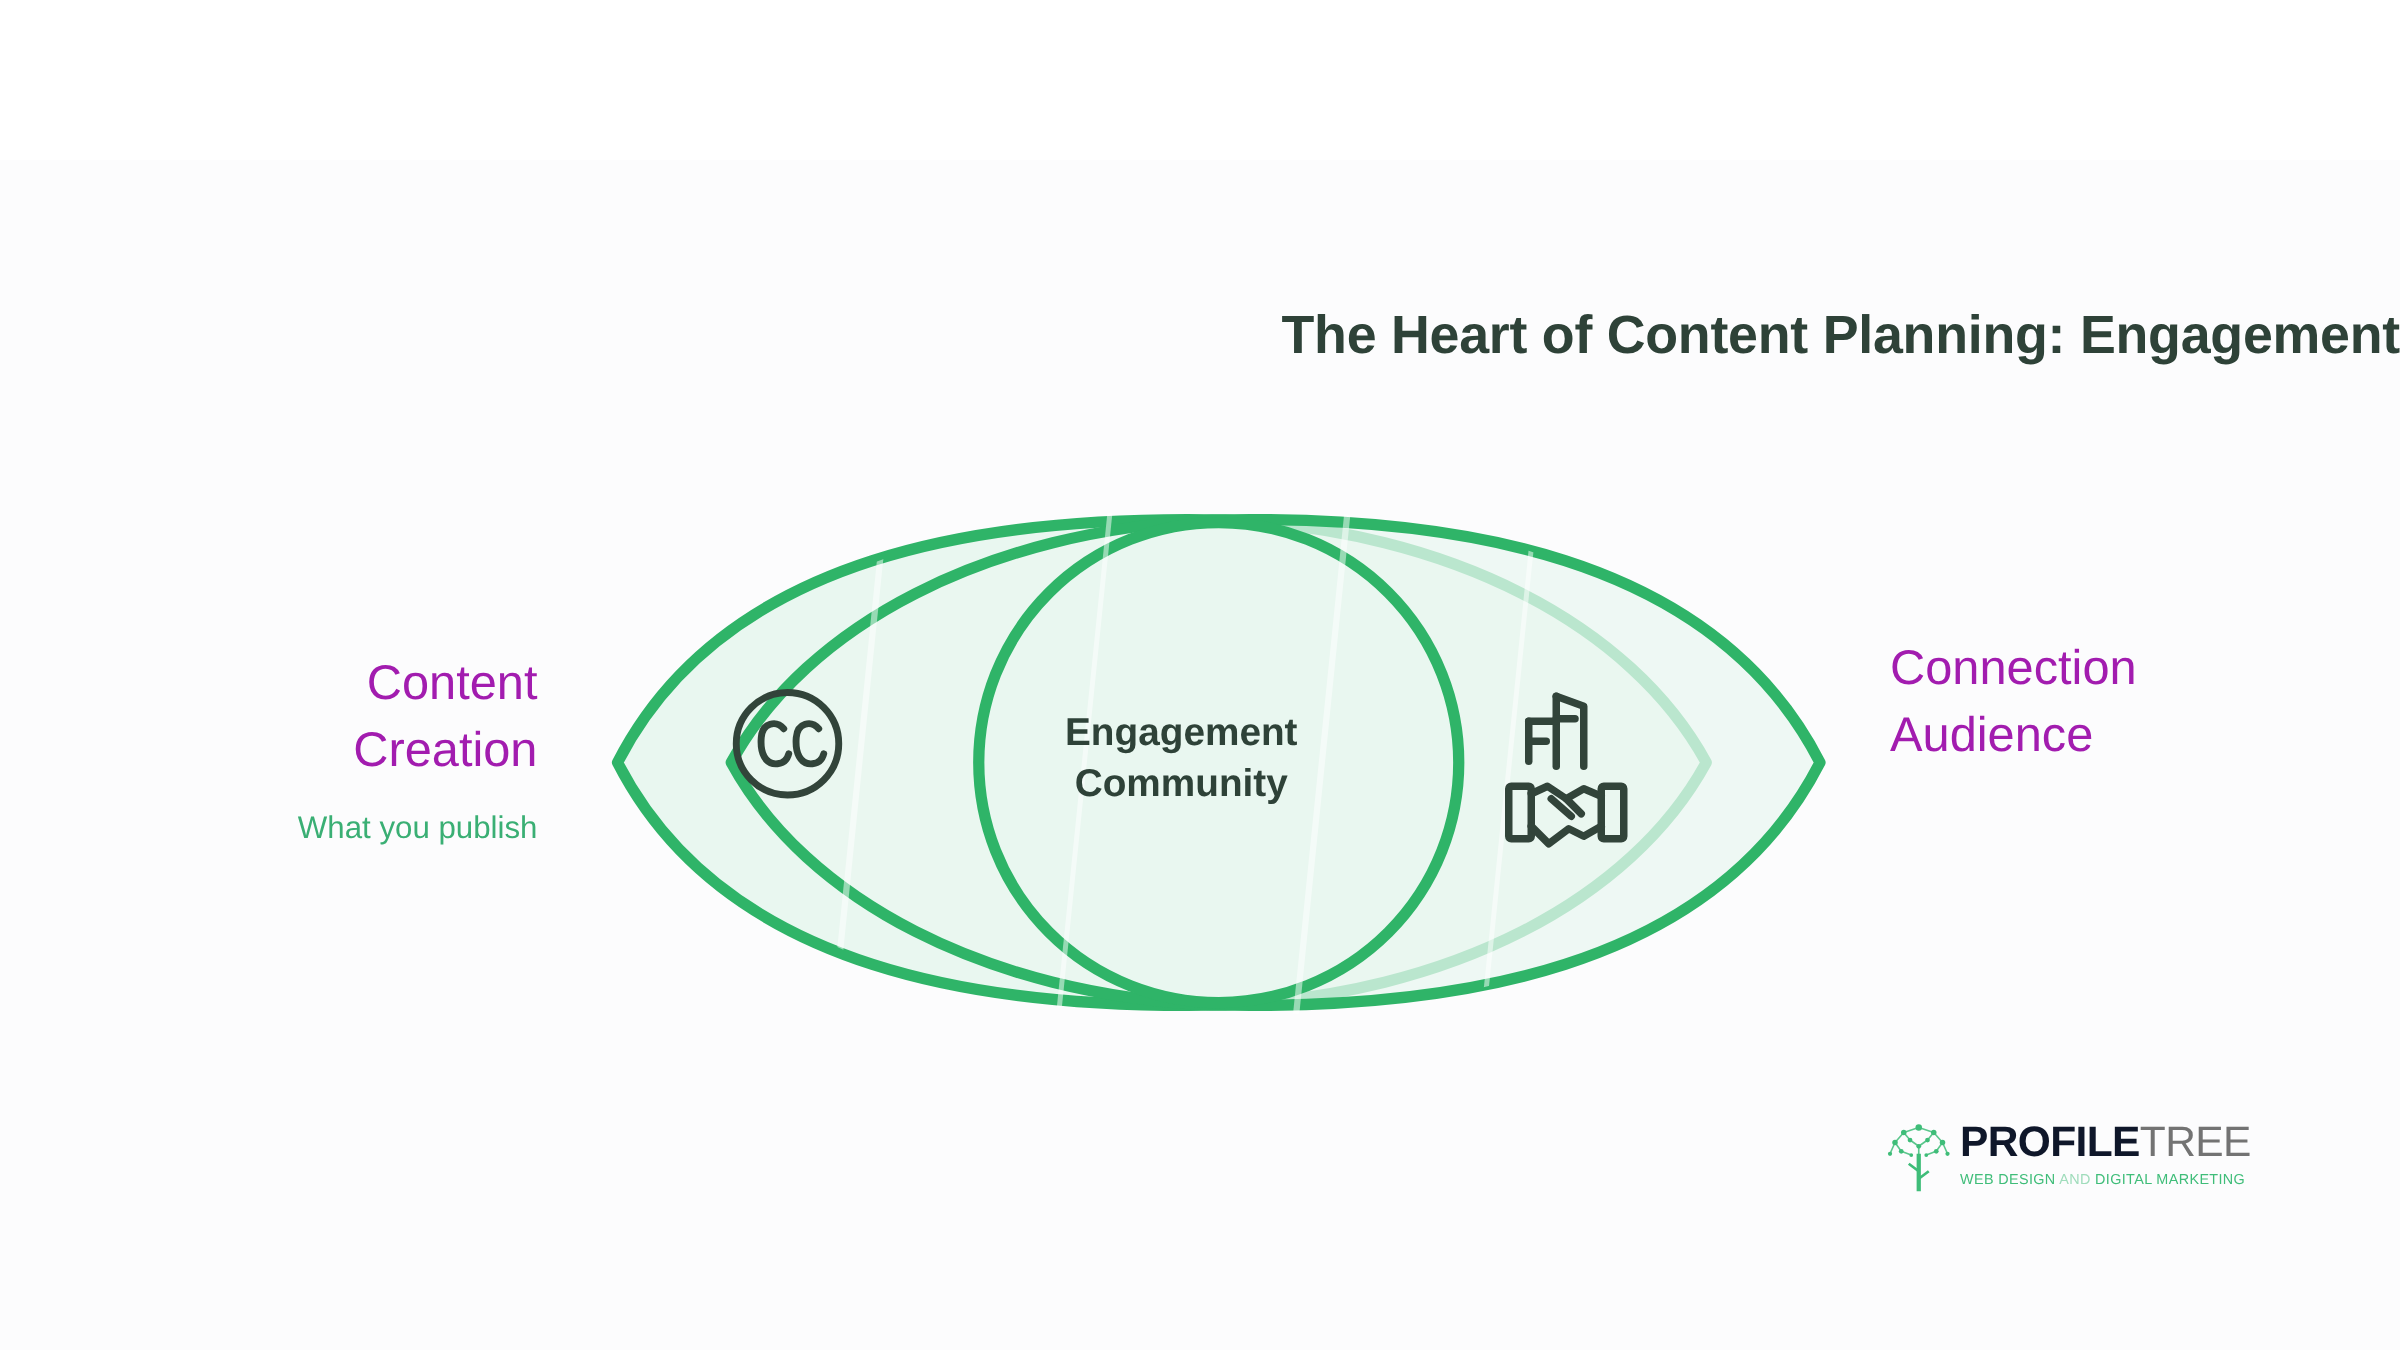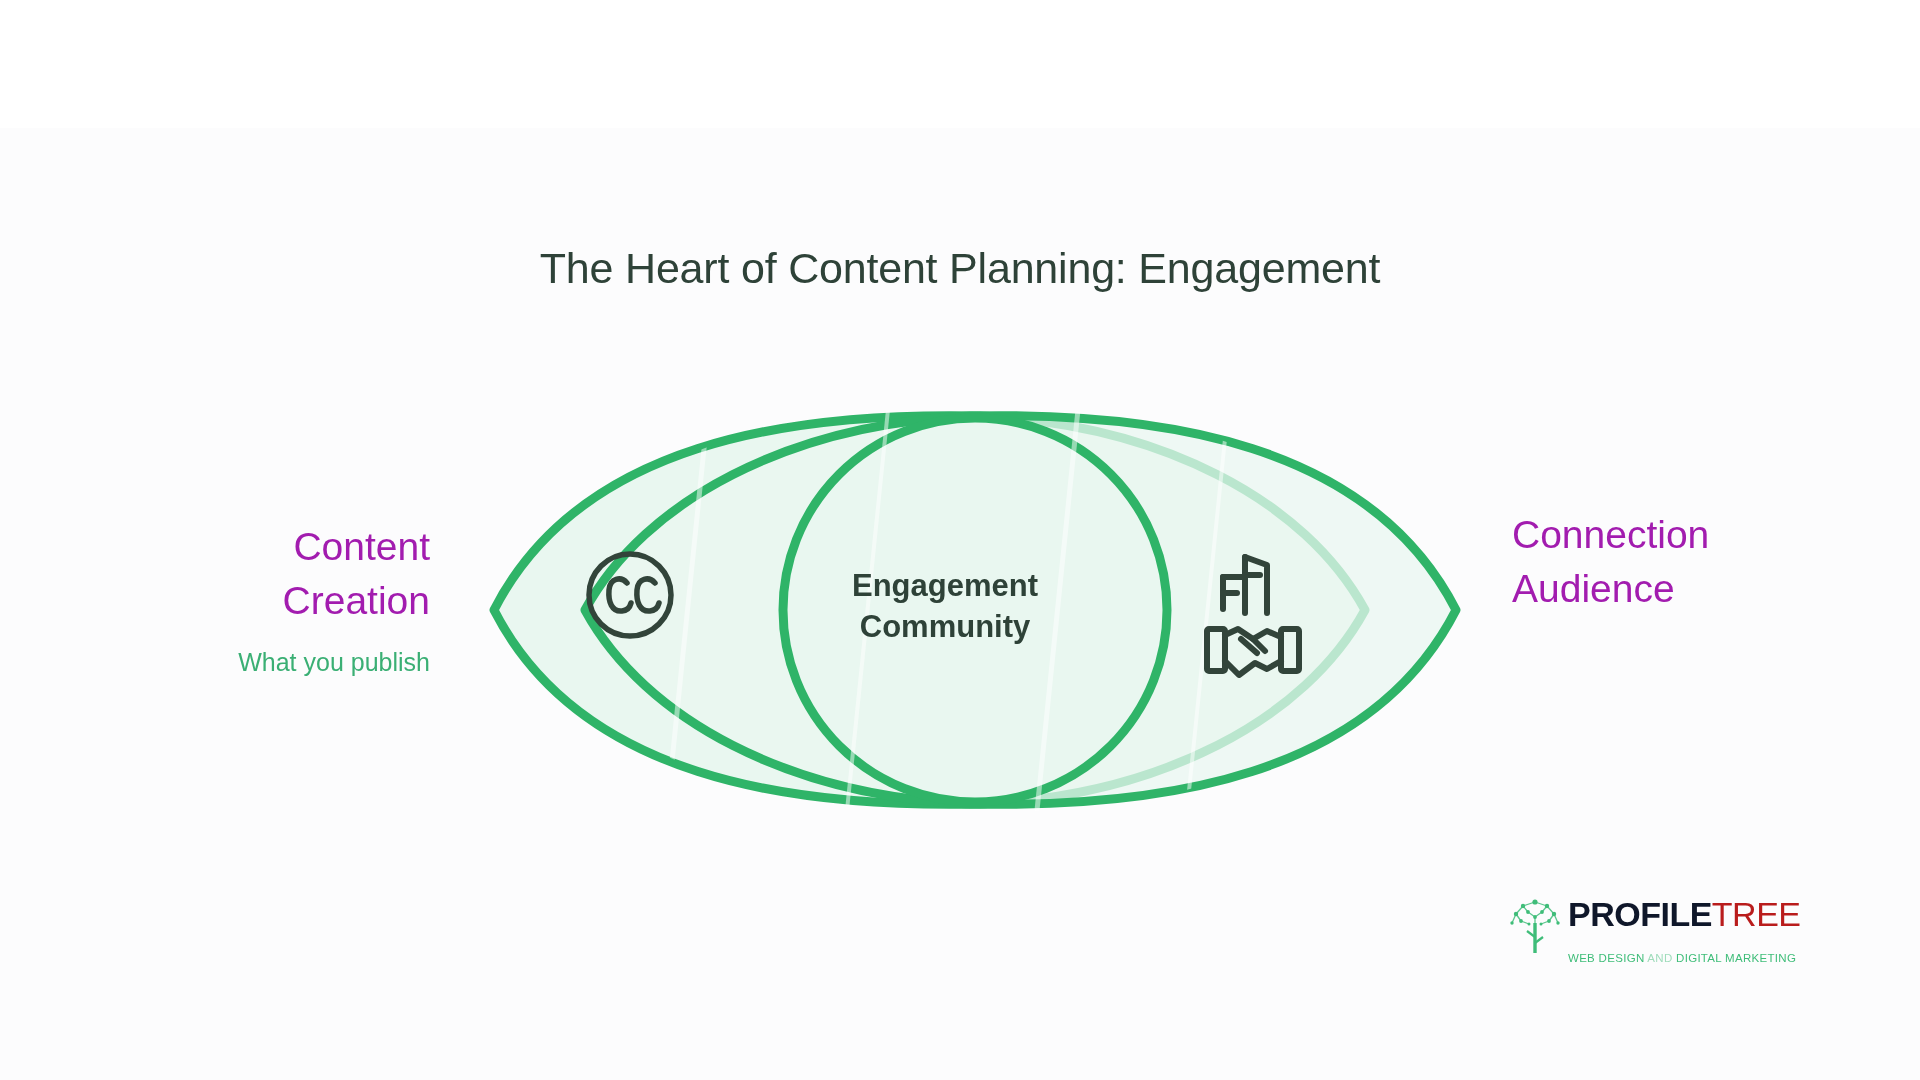--- a/index.html
+++ b/index.html
@@ -30,23 +30,23 @@
     height: 952px;
     background: #fcfcfd;
   }
 
   
   #page-title {
     position: absolute;
     left: 0;
     top: 243px;
     width: 1920px;
-    text-align: center;
+    text-align: right;
     font-size: 43px;
-    font-weight: normal;
+    font-weight: bold;
     letter-spacing: -0.2px;
     color: #2e4238;
     line-height: 1.2;
   }
 
   
   #venn-diagram {
     position: absolute;
     left: 460px;
     top: 390px;
@@ -116,23 +116,23 @@
     padding-top: 4px;
   }
   #logo-wordmark {
     font-size: 34px;
     font-weight: bold;
     letter-spacing: -0.5px;
     line-height: 1;
     white-space: nowrap;
   }
   .wm-a { color: #0f172a; }
-  .wm-b { color: #b91c1c; font-weight: normal; }
+  .wm-b { color: #737373; font-weight: normal; }
   #logo-tagline {
-    margin-top: 22px;
+    margin-top: 8px;
     font-size: 11.5px;
     letter-spacing: 0.3px;
     line-height: 1;
     white-space: nowrap;
   }
   .tg-a { color: #3fbd79; }
   .tg-b { color: #9fdcbb; }
 </style>
 </head>
 <body>

